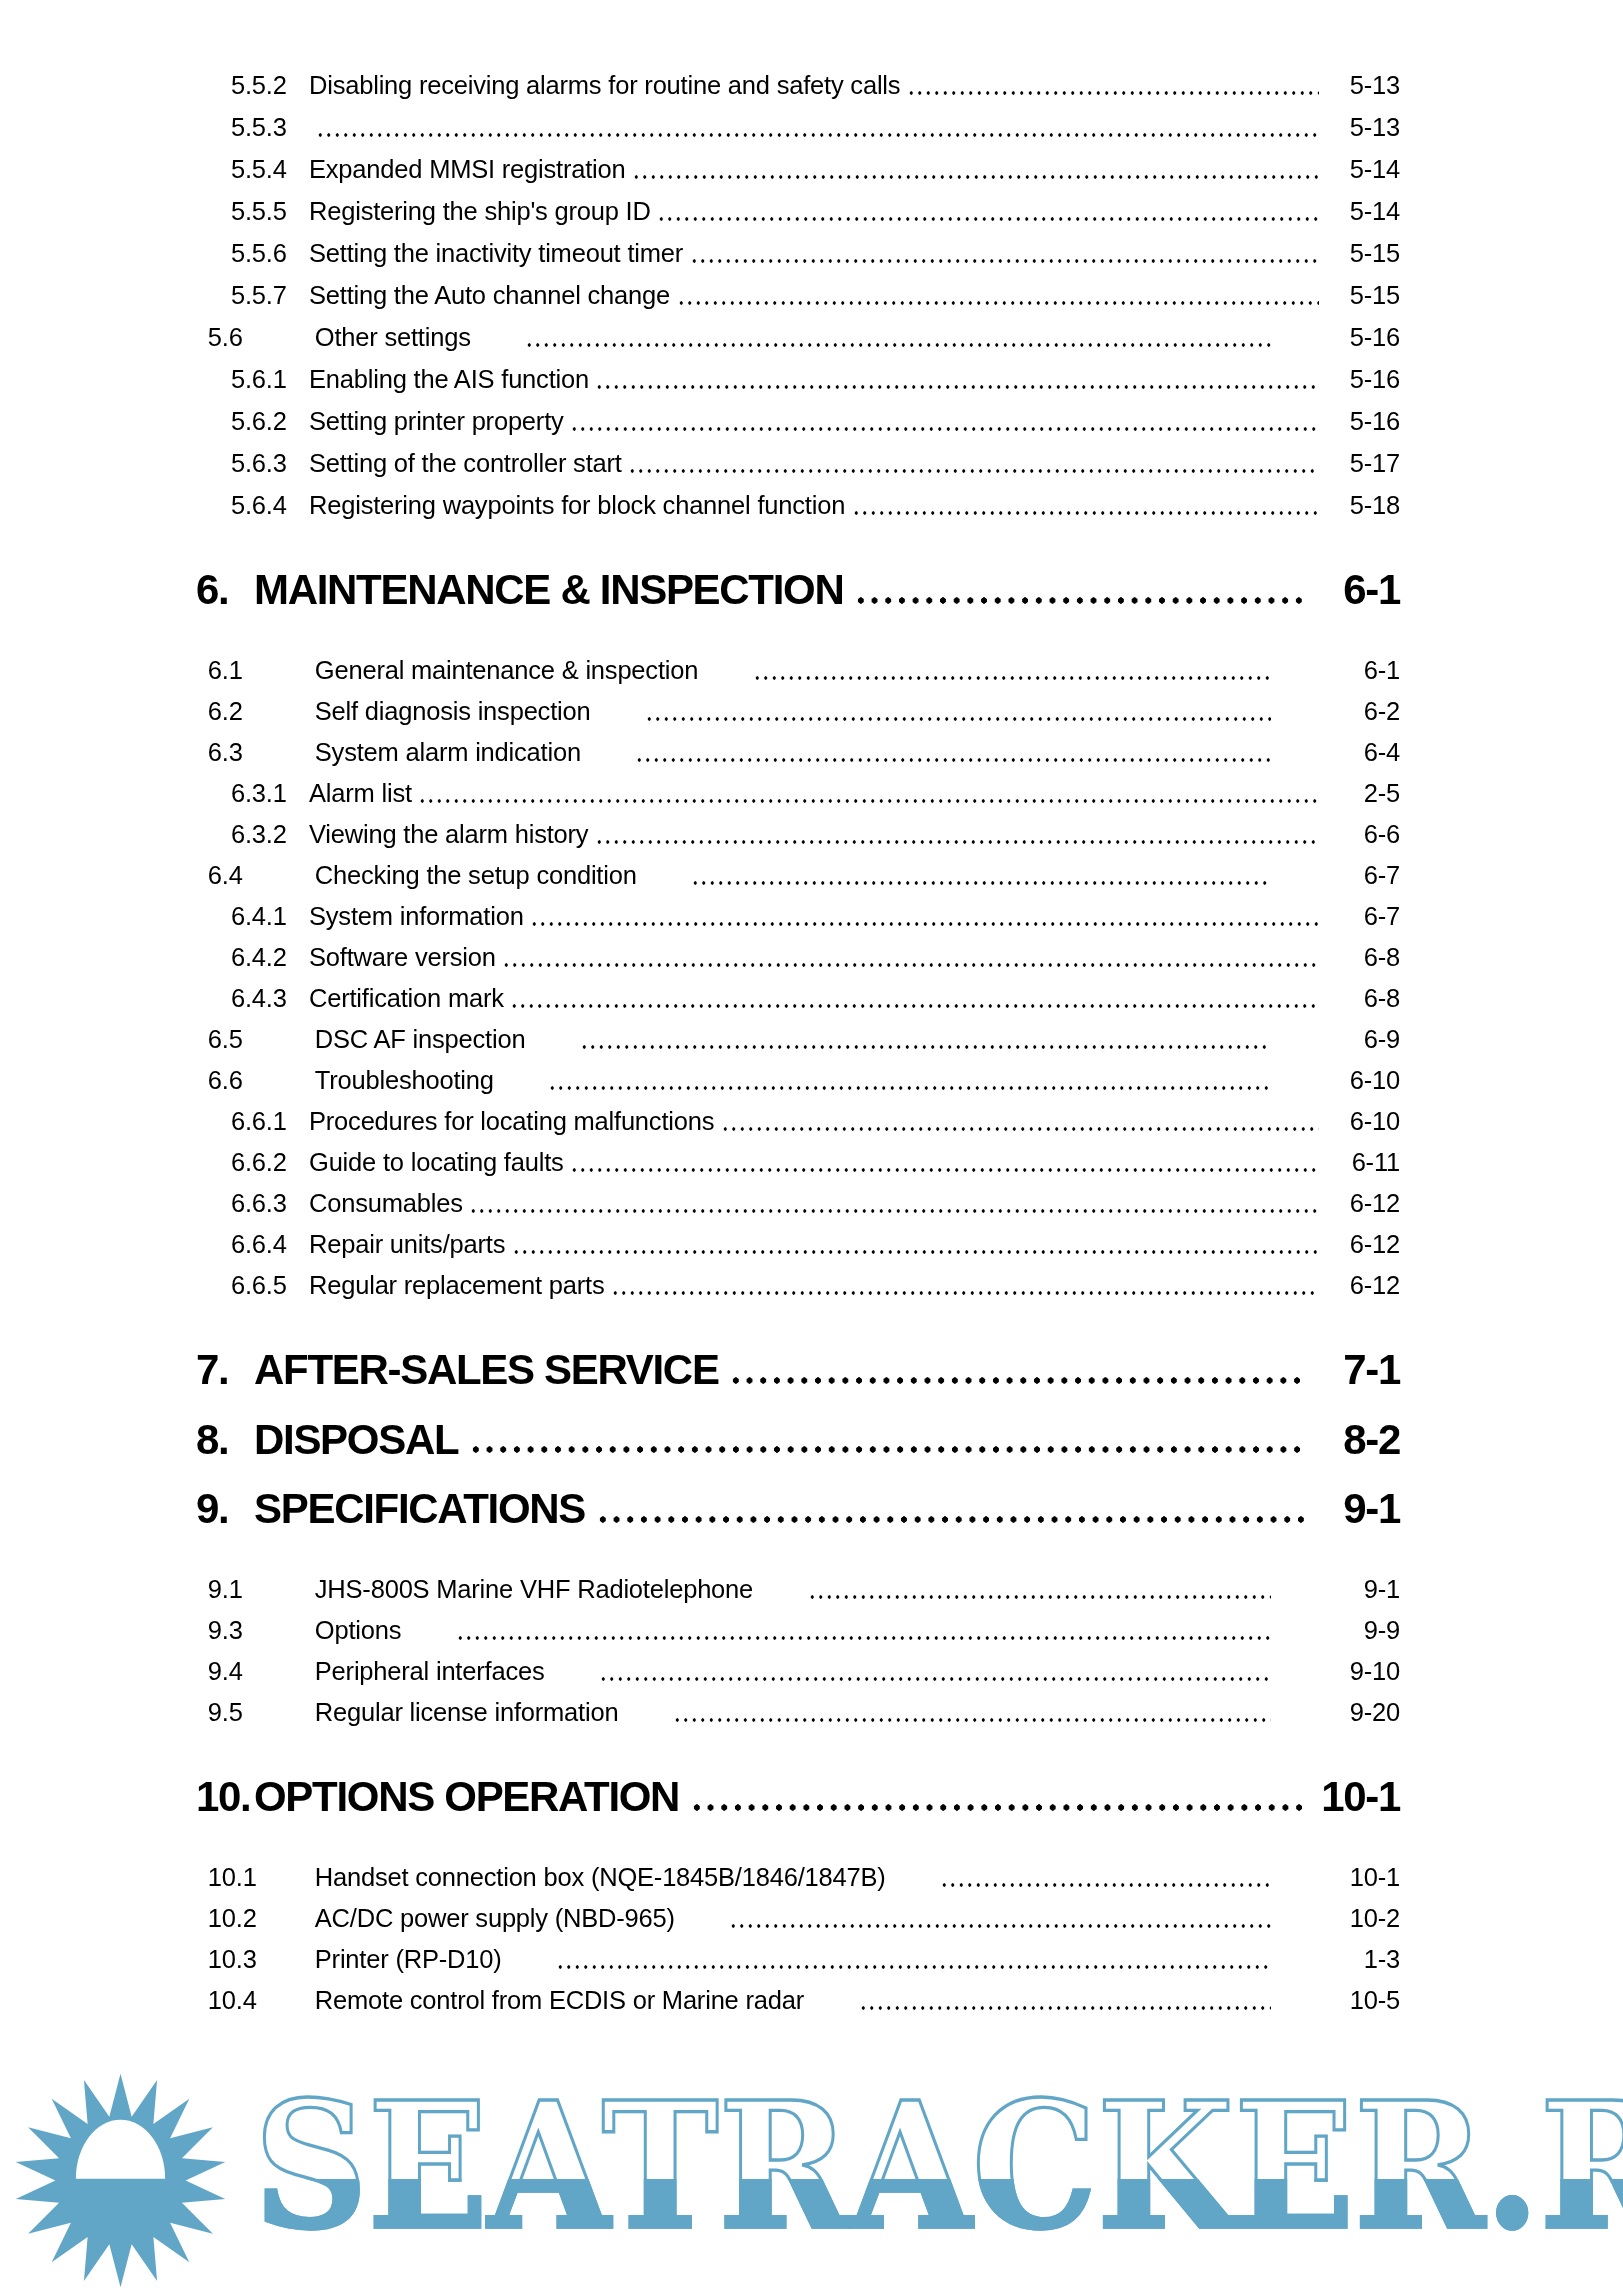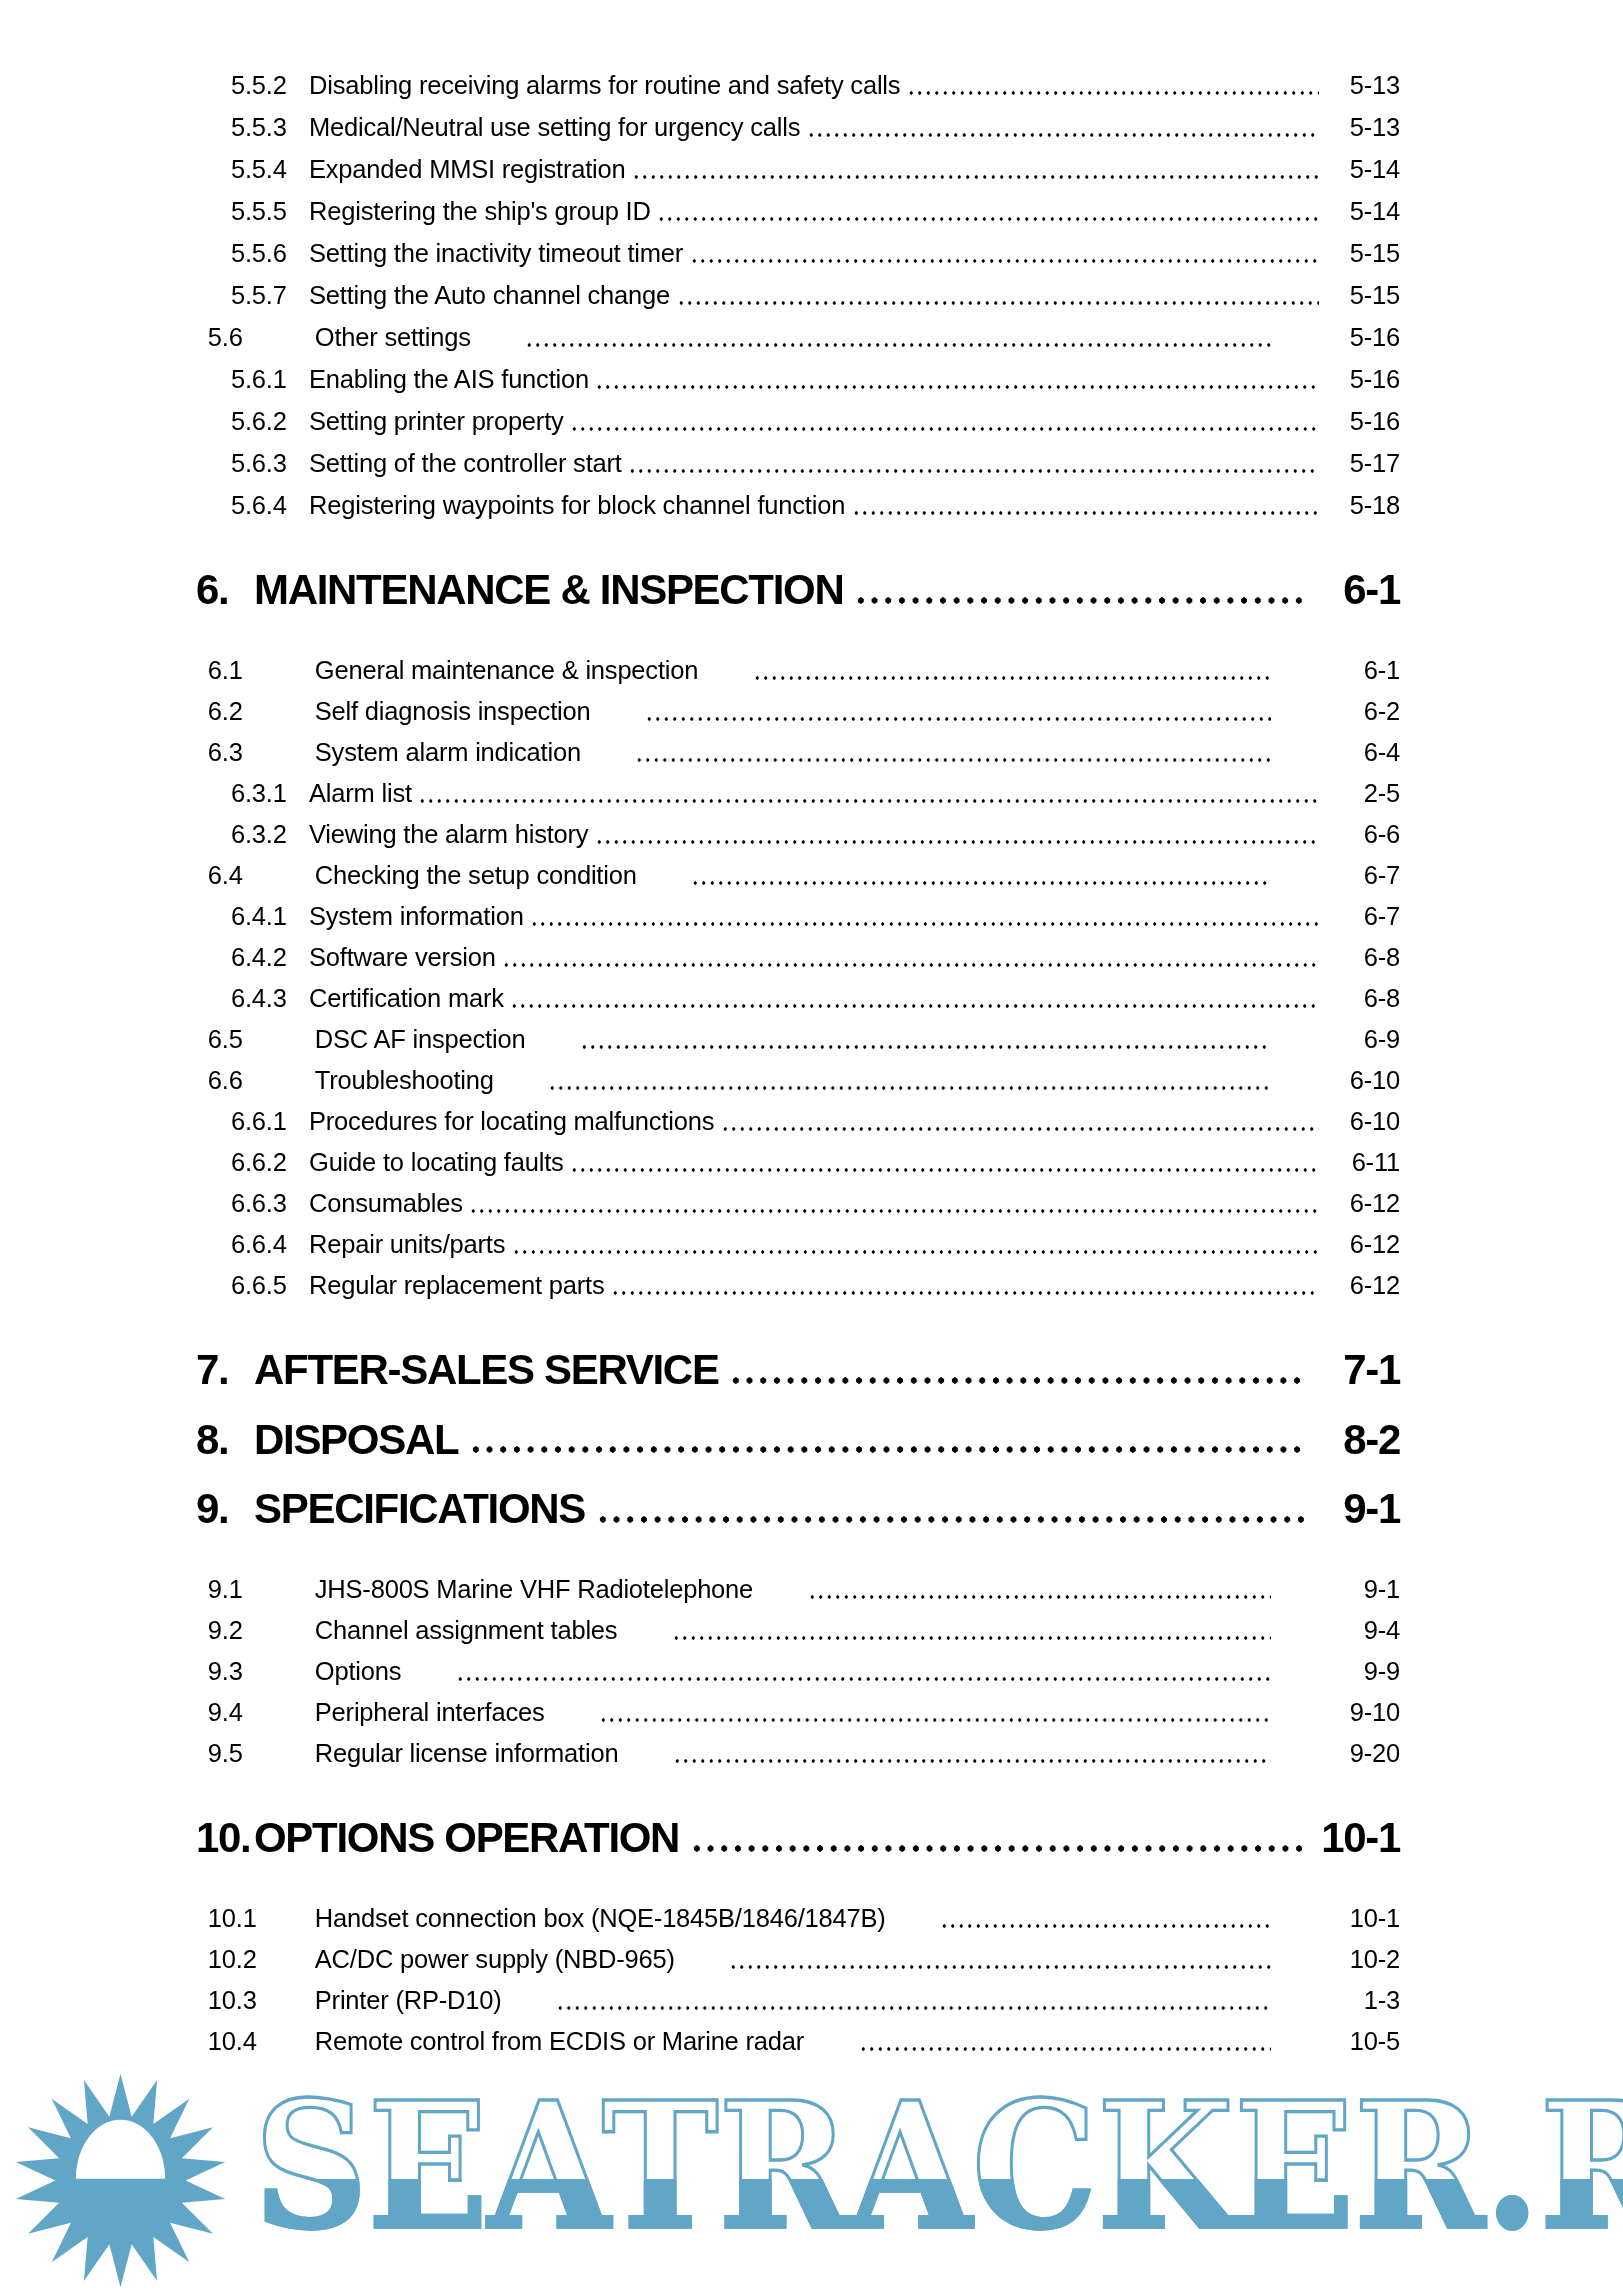--- a/index.html
+++ b/index.html
@@ -105,21 +105,20 @@
 
   <div class="toc">
       <div class="row lvl2">
       <span class="num">5.5.2</span>
       <span class="title">Disabling receiving alarms for routine and safety calls</span>
       <span class="leader"></span>
       <span class="page-num">5-13</span>
     </div>
       <div class="row lvl2">
       <span class="num">5.5.3</span>
-      <span class="title">Medical/Neutral use setting for urgency calls</span>
       <span class="leader"></span>
       <span class="page-num">5-13</span>
     </div>
       <div class="row lvl2">
       <span class="num">5.5.4</span>
       <span class="title">Expanded MMSI registration</span>
       <span class="leader"></span>
       <span class="page-num">5-14</span>
     </div>
       <div class="row lvl2">
@@ -288,26 +287,20 @@
       <span class="num">9.</span>
       <span class="title">SPECIFICATIONS</span>
       <span class="leader"></span>
       <span class="page-num">9-1</span>
     </div>
       <div class="row lvl1 compact first-after-heading">
       <span class="num">9.1</span>
       <span class="title">JHS-800S Marine VHF Radiotelephone</span>
       <span class="leader"></span>
       <span class="page-num">9-1</span>
-    </div>
-      <div class="row lvl1 compact">
-      <span class="num">9.2</span>
-      <span class="title">Channel assignment tables</span>
-      <span class="leader"></span>
-      <span class="page-num">9-4</span>
     </div>
       <div class="row lvl1 compact">
       <span class="num">9.3</span>
       <span class="title">Options</span>
       <span class="leader"></span>
       <span class="page-num">9-9</span>
     </div>
       <div class="row lvl1 compact">
       <span class="num">9.4</span>
       <span class="title">Peripheral interfaces</span>

